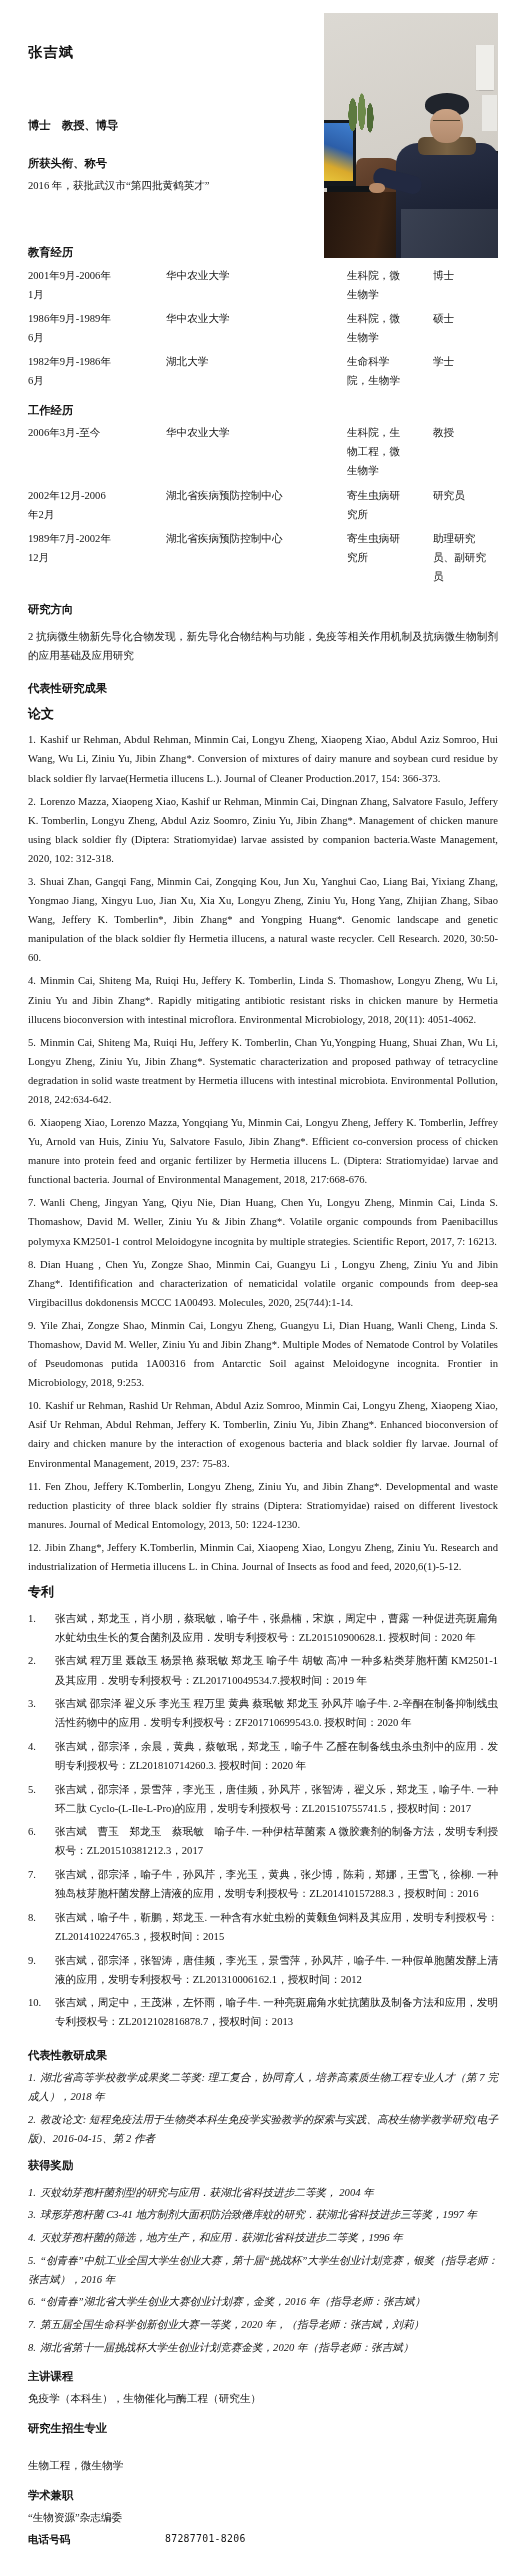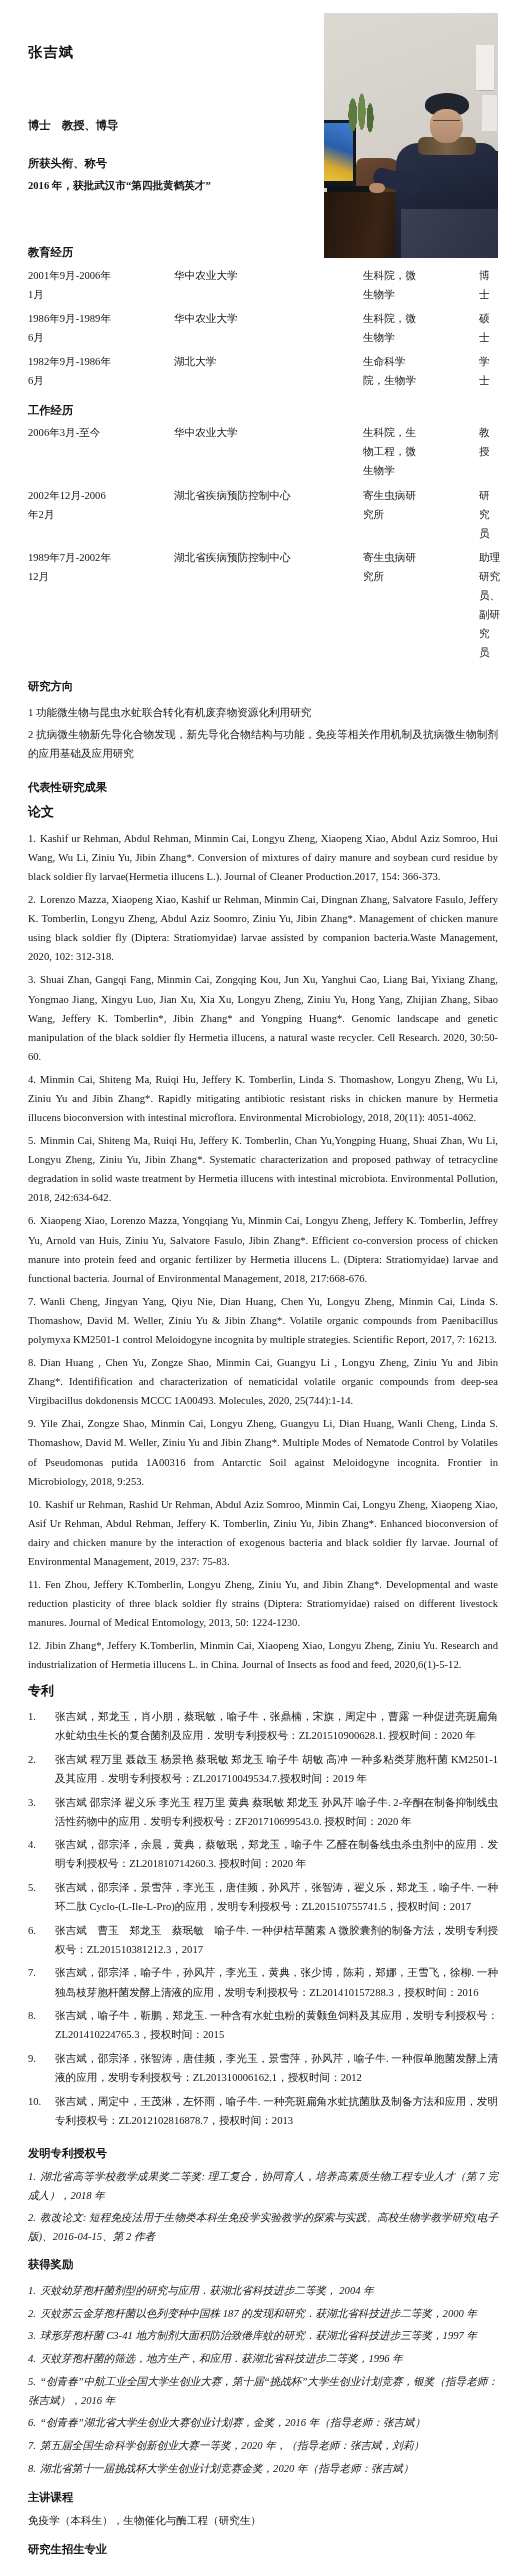--- a/index.html
+++ b/index.html
@@ -6,28 +6,28 @@
   body{
     width:528px;min-height:3057px;position:relative;
     font-family:"Liberation Serif","DejaVu Serif",serif;
     color:#141414;font-size:10.6px;line-height:1.8;
     box-sizing:border-box;padding:40px 30px 36px 28px;
   }
   .name{font-size:14.4px;font-weight:bold;letter-spacing:1px;margin:0 0 49px 0;}
   .person-title{font-size:11.3px;font-weight:bold;margin:0 0 17.5px 0;}
   .sec-h{font-size:11.3px;font-weight:bold;margin:9.3px 0 3.1px 0;}
   .sub-h{font-size:13px;font-weight:bold;margin:3.1px 0 5.2px 0;}
-  .honor-line{margin:0 0 47px 0;max-width:309px;font-weight:bold;}
+  .honor-line{margin:0 0 47px 0;max-width:309px;}
   .para{margin:0 0 3.1px 0;text-align:justify;}
   .plain{margin:0 0 3.1px 0;}
   
-  .xp-row{display:grid;grid-template-columns:138px 181px 58px 1fr;column-gap:8px;margin-bottom:5.2px;}
+  .xp-row{display:grid;grid-template-columns:138px 181px 58px 1fr;column-gap:0;margin-bottom:5.2px;}
   .xp-cell{white-space:pre-line;}
   .xp-cell.last{padding-left:28px;}
-  .xp-cell.last .inner{display:inline-block;max-width:58px;white-space:pre-line;margin-left:22px;}
+  .xp-cell.last .inner{display:inline-block;max-width:58px;white-space:pre-line;}
   
   .paper{margin:0 0 4.1px 0;text-align:justify;}
   .paper .num{padding-right:4.1px;}
   .patent{position:relative;padding-left:27px;margin:0 0 4.6px 0;text-align:justify;}
   .patent .num{position:absolute;left:0;top:0;}
   .award{margin:0 0 3.6px 0;text-align:justify;font-style:italic;}
   .award .num{padding-right:4.1px;}
   
   .photo{
     position:absolute;top:13px;right:30px;width:174px;height:245px;overflow:hidden;
@@ -150,21 +150,20 @@
 究所</div>
       <div class="xp-cell last"><span class="inner">助理研究
 员、副研究
 员</span></div>
     </div>
   </div>
 
 <div class="sec-h mt-md">研究方向</div>
 <div class="mt-sm">
 
-    <p class="para">1 功能微生物与昆虫水虻联合转化有机废弃物资源化利用研究</p>
 
     <p class="para">2 抗病微生物新先导化合物发现，新先导化合物结构与功能，免疫等相关作用机制及抗病微生物制剂的应用基础及应用研究</p>
   </div>
 
 <div class="sec-h mt-md">代表性研究成果</div>
 <div class="sub-h">论文</div>
 <div>
 
     <p class="paper"><span class="num">1.</span><span>Kashif ur Rehman, Abdul Rehman, Minmin Cai, Longyu Zheng, Xiaopeng Xiao, Abdul Aziz Somroo, Hui Wang, Wu Li, Ziniu Yu, Jibin Zhang*. Conversion of  mixtures of dairy manure and soybean curd residue by black soldier fly larvae(Hermetia illucens L.). Journal of Cleaner Production.2017, 154: 366-373.</span></p>
 
@@ -208,34 +207,33 @@
 
     <p class="patent"><span class="num">7.</span><span>张吉斌，邵宗泽，喻子牛，孙风芹，李光玉，黄典，张少博，陈莉，郑娜，王雪飞，徐柳. 一种独岛枝芽胞杆菌发酵上清液的应用，发明专利授权号：ZL201410157288.3，授权时间：2016</span></p>
 
     <p class="patent"><span class="num">8.</span><span>张吉斌，喻子牛，靳鹏，郑龙玉. 一种含有水虻虫粉的黄颡鱼饲料及其应用，发明专利授权号：ZL201410224765.3，授权时间：2015</span></p>
 
     <p class="patent"><span class="num">9.</span><span>张吉斌，邵宗泽，张智涛，唐佳频，李光玉，景雪萍，孙风芹，喻子牛. 一种假单胞菌发酵上清液的应用，发明专利授权号：ZL201310006162.1，授权时间：2012</span></p>
 
     <p class="patent"><span class="num">10.</span><span>张吉斌，周定中，王茂淋，左怀雨，喻子牛. 一种亮斑扁角水虻抗菌肽及制备方法和应用，发明专利授权号：ZL2012102816878.7，授权时间：2013</span></p>
   </div>
 
-<div class="sec-h mt-md">发明专利授权号</div>
+<div class="sec-h mt-md">代表性教研成果</div>
 <div>
 
     <p class="award"><span class="num">1.</span><span>湖北省高等学校教学成果奖二等奖: 理工复合，协同育人，培养高素质生物工程专业人才（第 7 完成人），2018 年</span></p>
 
     <p class="award"><span class="num">2.</span><span>教改论文: 短程免疫法用于生物类本科生免疫学实验教学的探索与实践、高校生物学教学研究(电子版)、2016-04-15、第 2 作者</span></p>
   </div>
 
 <div class="sec-h mt-sm">获得奖励</div>
 <div class="mt-sm">
 
     <p class="award"><span class="num">1.</span><span>灭蚊幼芽孢杆菌剂型的研究与应用．获湖北省科技进步二等奖， 2004 年</span></p>
 
-    <p class="award"><span class="num">2.</span><span>灭蚊苏云金芽孢杆菌以色列变种中国株 187 的发现和研究．获湖北省科技进步二等奖，2000 年</span></p>
 
     <p class="award"><span class="num">3.</span><span>球形芽孢杆菌 C3-41 地方制剂大面积防治致倦库蚊的研究．获湖北省科技进步三等奖，1997 年</span></p>
 
     <p class="award"><span class="num">4.</span><span>灭蚊芽孢杆菌的筛选，地方生产，和应用．获湖北省科技进步二等奖，1996 年</span></p>
 
     <p class="award"><span class="num">5.</span><span>“创青春”中航工业全国大学生创业大赛，第十届“挑战杯”大学生创业计划竞赛，银奖（指导老师：张吉斌），2016 年</span></p>
 
     <p class="award"><span class="num">6.</span><span>“创青春”湖北省大学生创业大赛创业计划赛，金奖，2016 年（指导老师：张吉斌）</span></p>
 
     <p class="award"><span class="num">7.</span><span>第五届全国生命科学创新创业大赛一等奖，2020 年，（指导老师：张吉斌，刘莉）</span></p>

